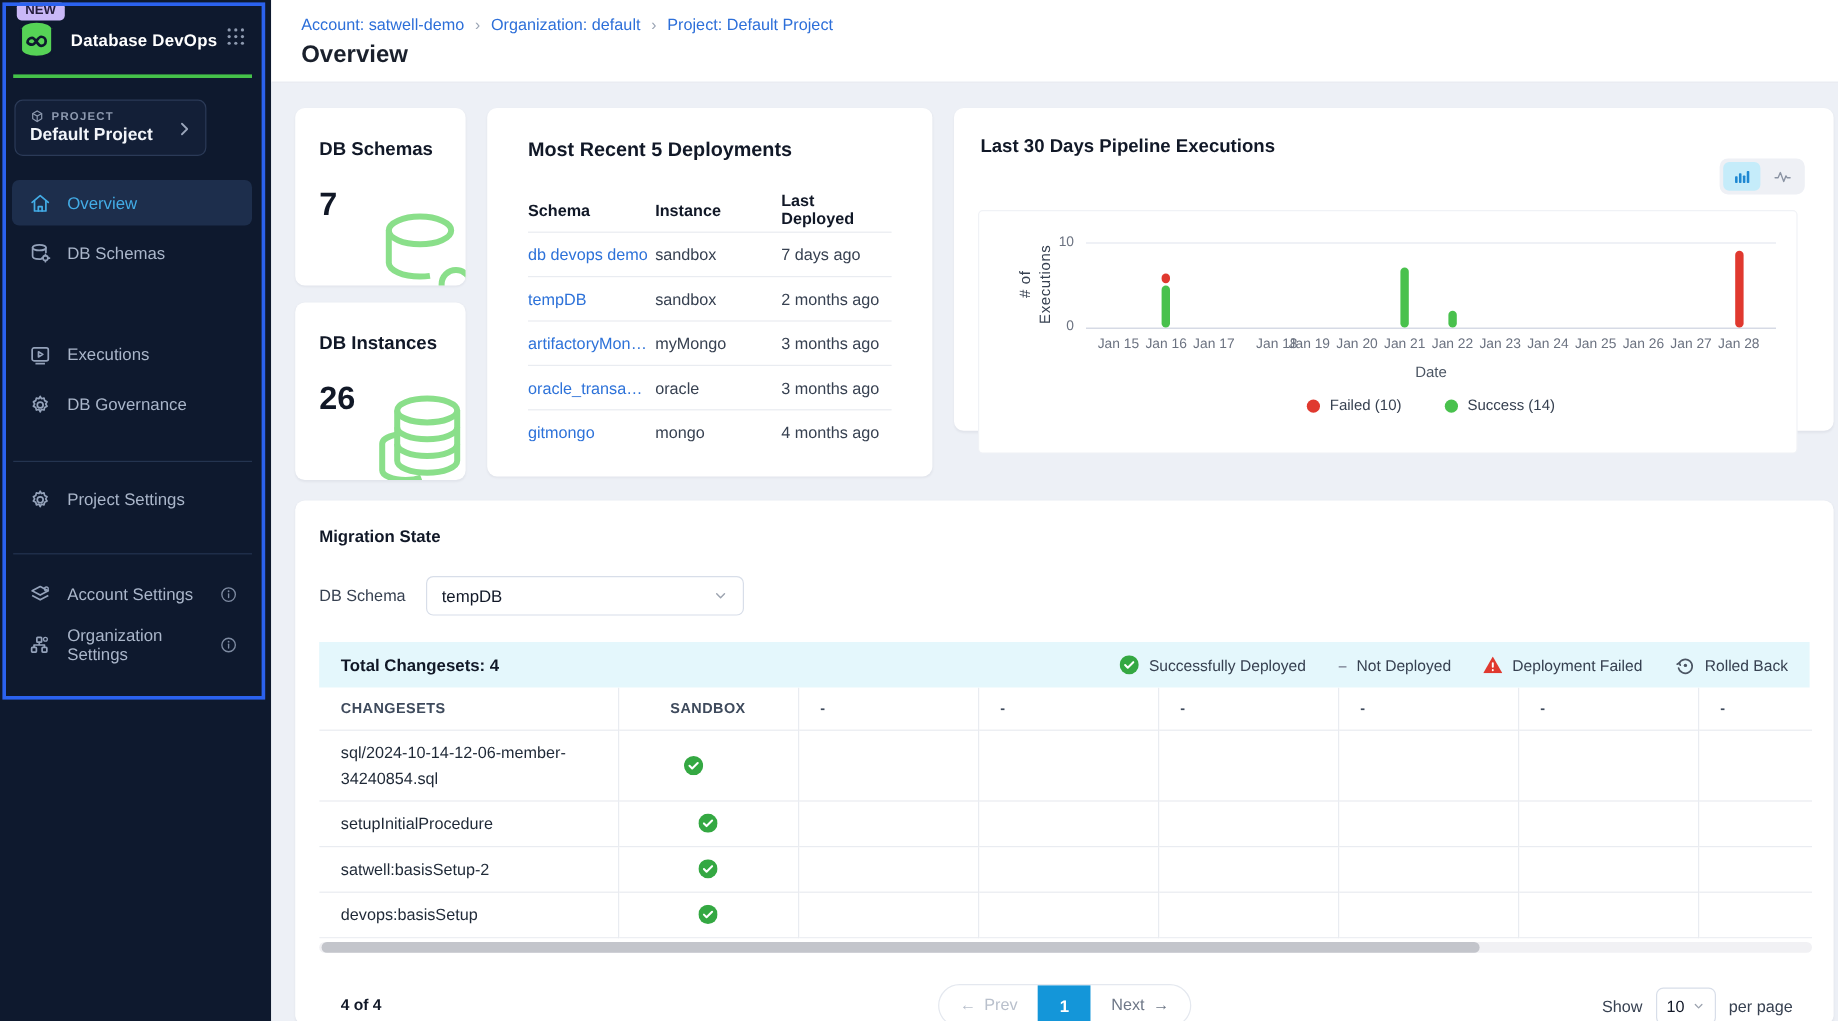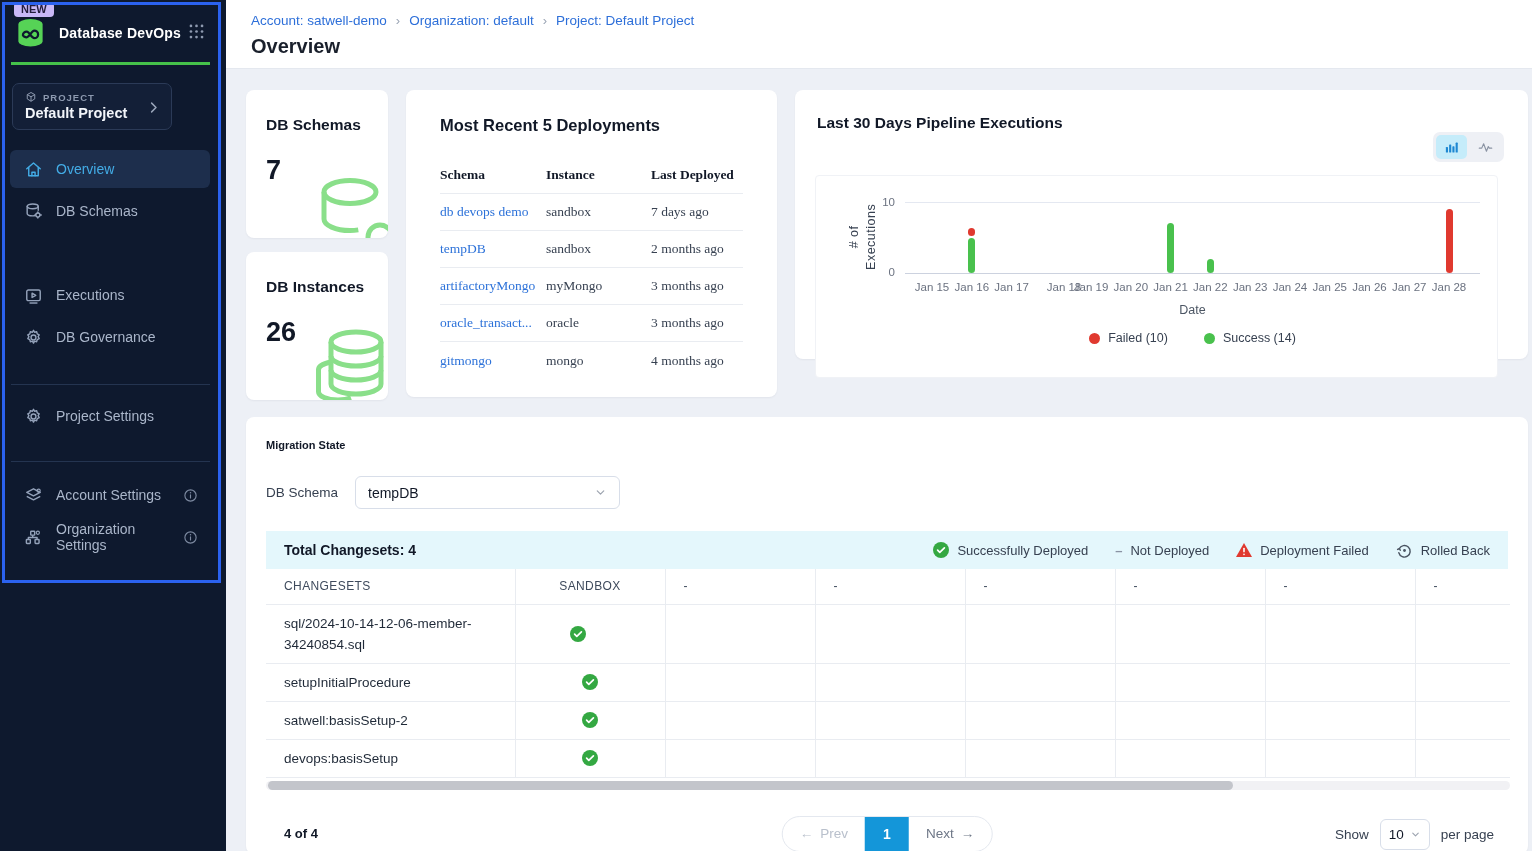--- a/index.html
+++ b/index.html
@@ -40,21 +40,21 @@
   .toprow { display:flex; gap:18px; align-items:flex-start; }
   .col-stats { width:142px; display:flex; flex-direction:column; gap:14px; flex:0 0 auto; }
   .stat-card { height:148px; position:relative; overflow:hidden; padding:26px 0 0 20px; }
   .stat-title { font-size:15.5px; font-weight:700; color:#111827; }
   .stat-value { font-size:27px; font-weight:700; color:#111827; margin-top:21px; }
   .stat-ico { position:absolute; right:-4px; bottom:-8px; }
 
   
   .dep-card { width:371px; height:307px; padding:26px 34px 0; flex:0 0 auto; }
   .card-h { font-size:16.5px; font-weight:700; color:#111827; }
-  .dep-table { margin-top:22px; width:100%;font-family:Liberation Serif, serif; }
+  .dep-table { margin-top:22px; width:100%; }
   .dep-row { display:grid; grid-template-columns:106px 105px 1fr; align-items:center; height:37px; border-bottom:1px solid #e9ecf1; font-size:13.5px; color:#374151; }
   .dep-row.dh { font-weight:700; color:#111827; font-size:13.5px; }
   .dep-row:last-child { border-bottom:none; }
   .dep-link { color:#2d72d9; cursor:pointer; text-decoration:none; overflow:hidden; white-space:nowrap; text-overflow:ellipsis; padding-right:6px; }
 
   
   .chart-card { flex:1 1 auto; height:269px; position:relative; padding:24px 4px 0 22px; }
   .chart-title { font-size:15.5px; font-weight:700; color:#111827; }
   .chart-toggle { position:absolute; right:24px; top:42px; background:#eef0f5; border-radius:7px; padding:3px; display:flex; gap:3px; }
   .tg-btn { width:31px; height:24px; border-radius:5px; display:flex; align-items:center; justify-content:center; cursor:pointer; color:#8a93a3; }
@@ -69,36 +69,36 @@
   .bar { position:absolute; width:7px; border-radius:4px; }
   .xlabels { position:absolute; left:110px; top:191px; width:575px; height:14px; }
   .xtick { position:absolute; transform:translateX(-50%); font-size:11.5px; color:#6b7280; white-space:nowrap; }
   .xaxis-name { position:absolute; left:110px; top:213px; width:575px; text-align:center; font-size:12.5px; color:#4b5563; }
   .chart-legend { position:absolute; left:110px; top:241px; width:575px; display:flex; justify-content:center; gap:36px; }
   .cl-item { display:flex; align-items:center; gap:8px; font-size:12.5px; color:#374151; }
   .cl-dot { width:11px; height:11px; border-radius:50%; }
 
   
   .mig-card { margin-top:17px; width:1282px; height:437px; padding:22px 20px 0; position:relative; }
-  .mig-title { font-size:11px; font-weight:700; color:#111827; }
+  .mig-title { font-size:14px; font-weight:700; color:#111827; }
   .schema-row { margin-top:25px; display:flex; align-items:center; }
   .schema-label { font-size:13.5px; color:#374151; }
   .schema-select { margin-left:17px; width:265px; height:33px; border:1px solid #d8dee9; border-radius:6px; background:#fff; display:flex; align-items:center; padding:0 12px; font-size:14px; color:#111827; cursor:pointer; }
   .schema-select .sel-chev { margin-left:auto; color:#9ca3af; display:flex; }
 
   .band { margin-top:22px; height:38px; background:#e4f7fc; display:flex; align-items:center; padding:0 18px; }
   .band-total { font-size:14px; font-weight:700; color:#111827; }
   .band-legend { margin-left:auto; display:flex; align-items:center; gap:27px; }
   .bl-item { display:flex; align-items:center; gap:8px; font-size:13px; color:#374151; }
   .bl-dash { color:#8a93a3; font-weight:700; }
 
   .mig-wrap { width:1244px; overflow:hidden; }
   .mig-table { width:1299px; border-collapse:collapse; table-layout:fixed; }
   .mig-table col.c0 { width:249px; } .mig-table col.cx { width:150px; }
-  .mig-table th { height:35px; font-size:12px; font-weight:400; color:#3e4a5c; letter-spacing:.4px; text-align:left; padding-left:18px; border-right:1px solid #e9ecf1; border-bottom:1px solid #e9ecf1; background:#fff; }
+  .mig-table th { height:35px; font-size:12px; font-weight:700; color:#3e4a5c; letter-spacing:.4px; text-align:left; padding-left:18px; border-right:1px solid #e9ecf1; border-bottom:1px solid #e9ecf1; background:#fff; }
   .mig-table th.center { text-align:center; padding-left:0; }
   .mig-table td { font-size:13.5px; color:#1f2937; padding-left:18px; border-right:1px solid #e9ecf1; border-bottom:1px solid #e9ecf1; height:38px; }
   .mig-table td.center { text-align:center; padding-left:0; }
   .mig-table tr.tall td { height:59px; line-height:1.55; padding-top:2px; padding-right:24px; }
   .mig-table th:last-child, .mig-table td:last-child { border-right:none; }
   .check-ico { display:inline-flex; vertical-align:middle; }
 
   .hscroll { margin-top:1px; width:1244px; height:12px; position:relative; }
   .hs-track { position:absolute; left:0; top:2px; width:100%; height:9px; border-radius:5px; background:#f1f1f4; }
   .hs-thumb { position:absolute; left:2px; top:2px; width:965px; height:9px; border-radius:5px; background:#c3c5cb; cursor:grab; }

